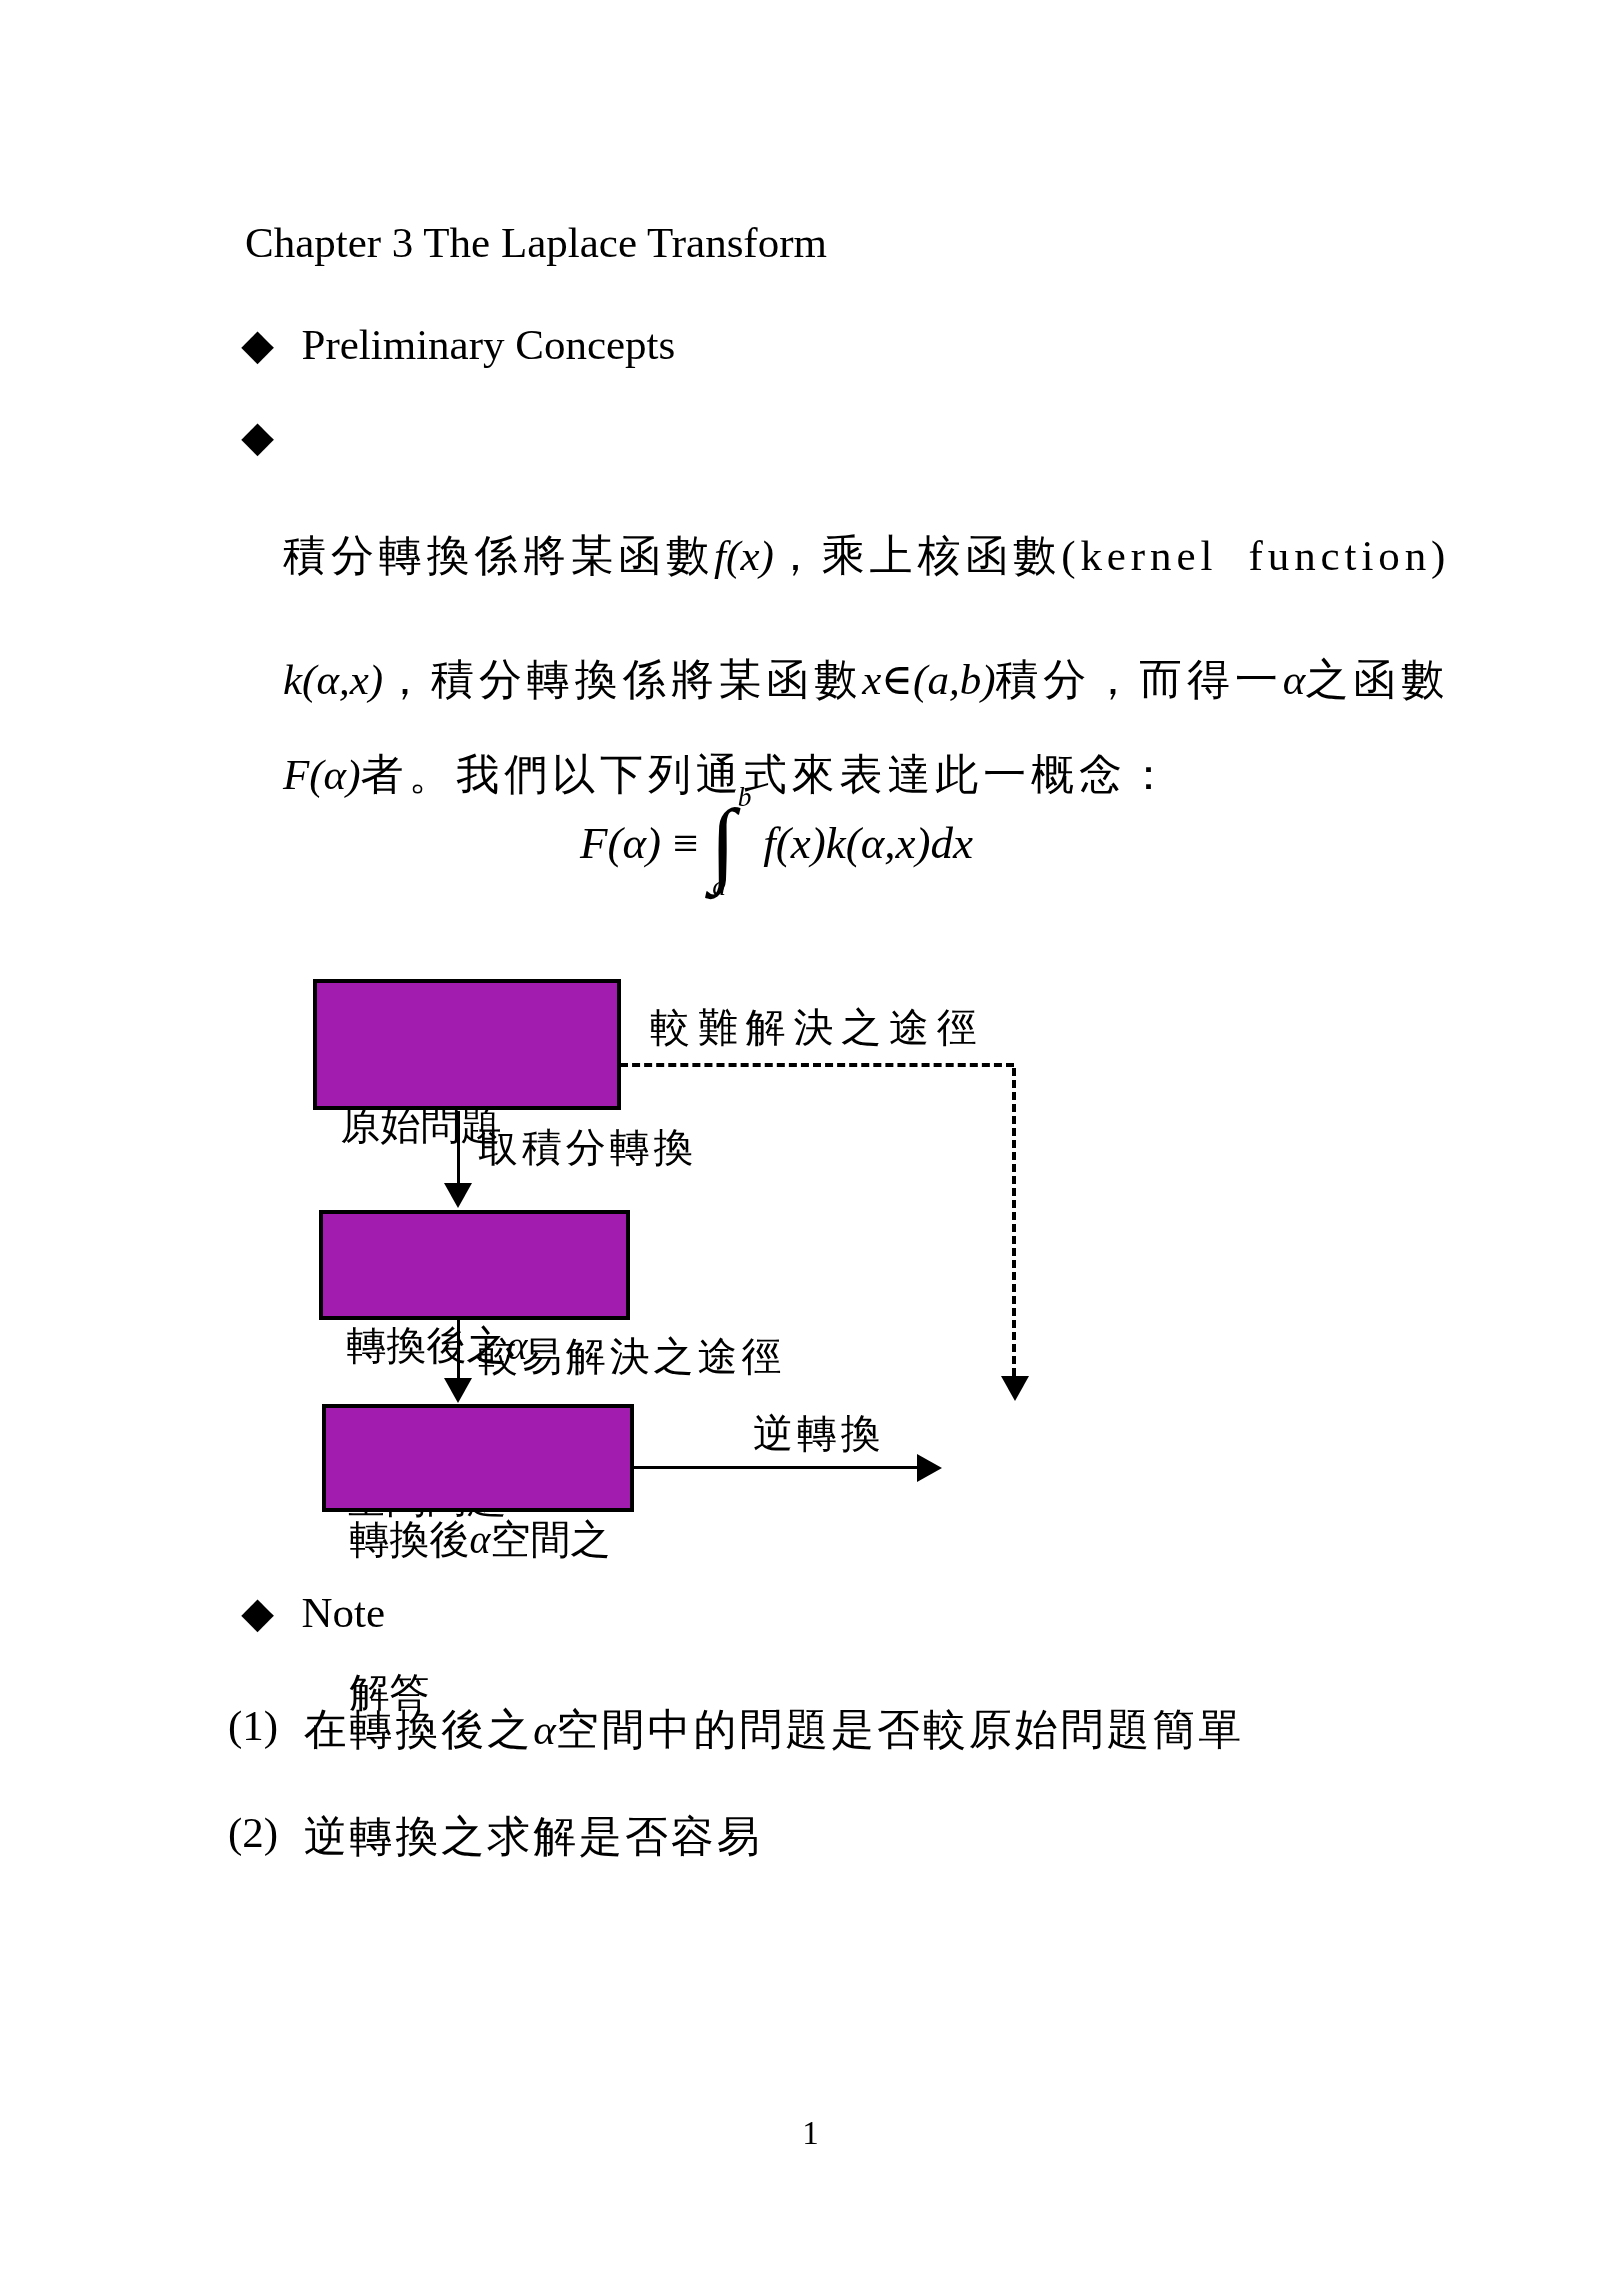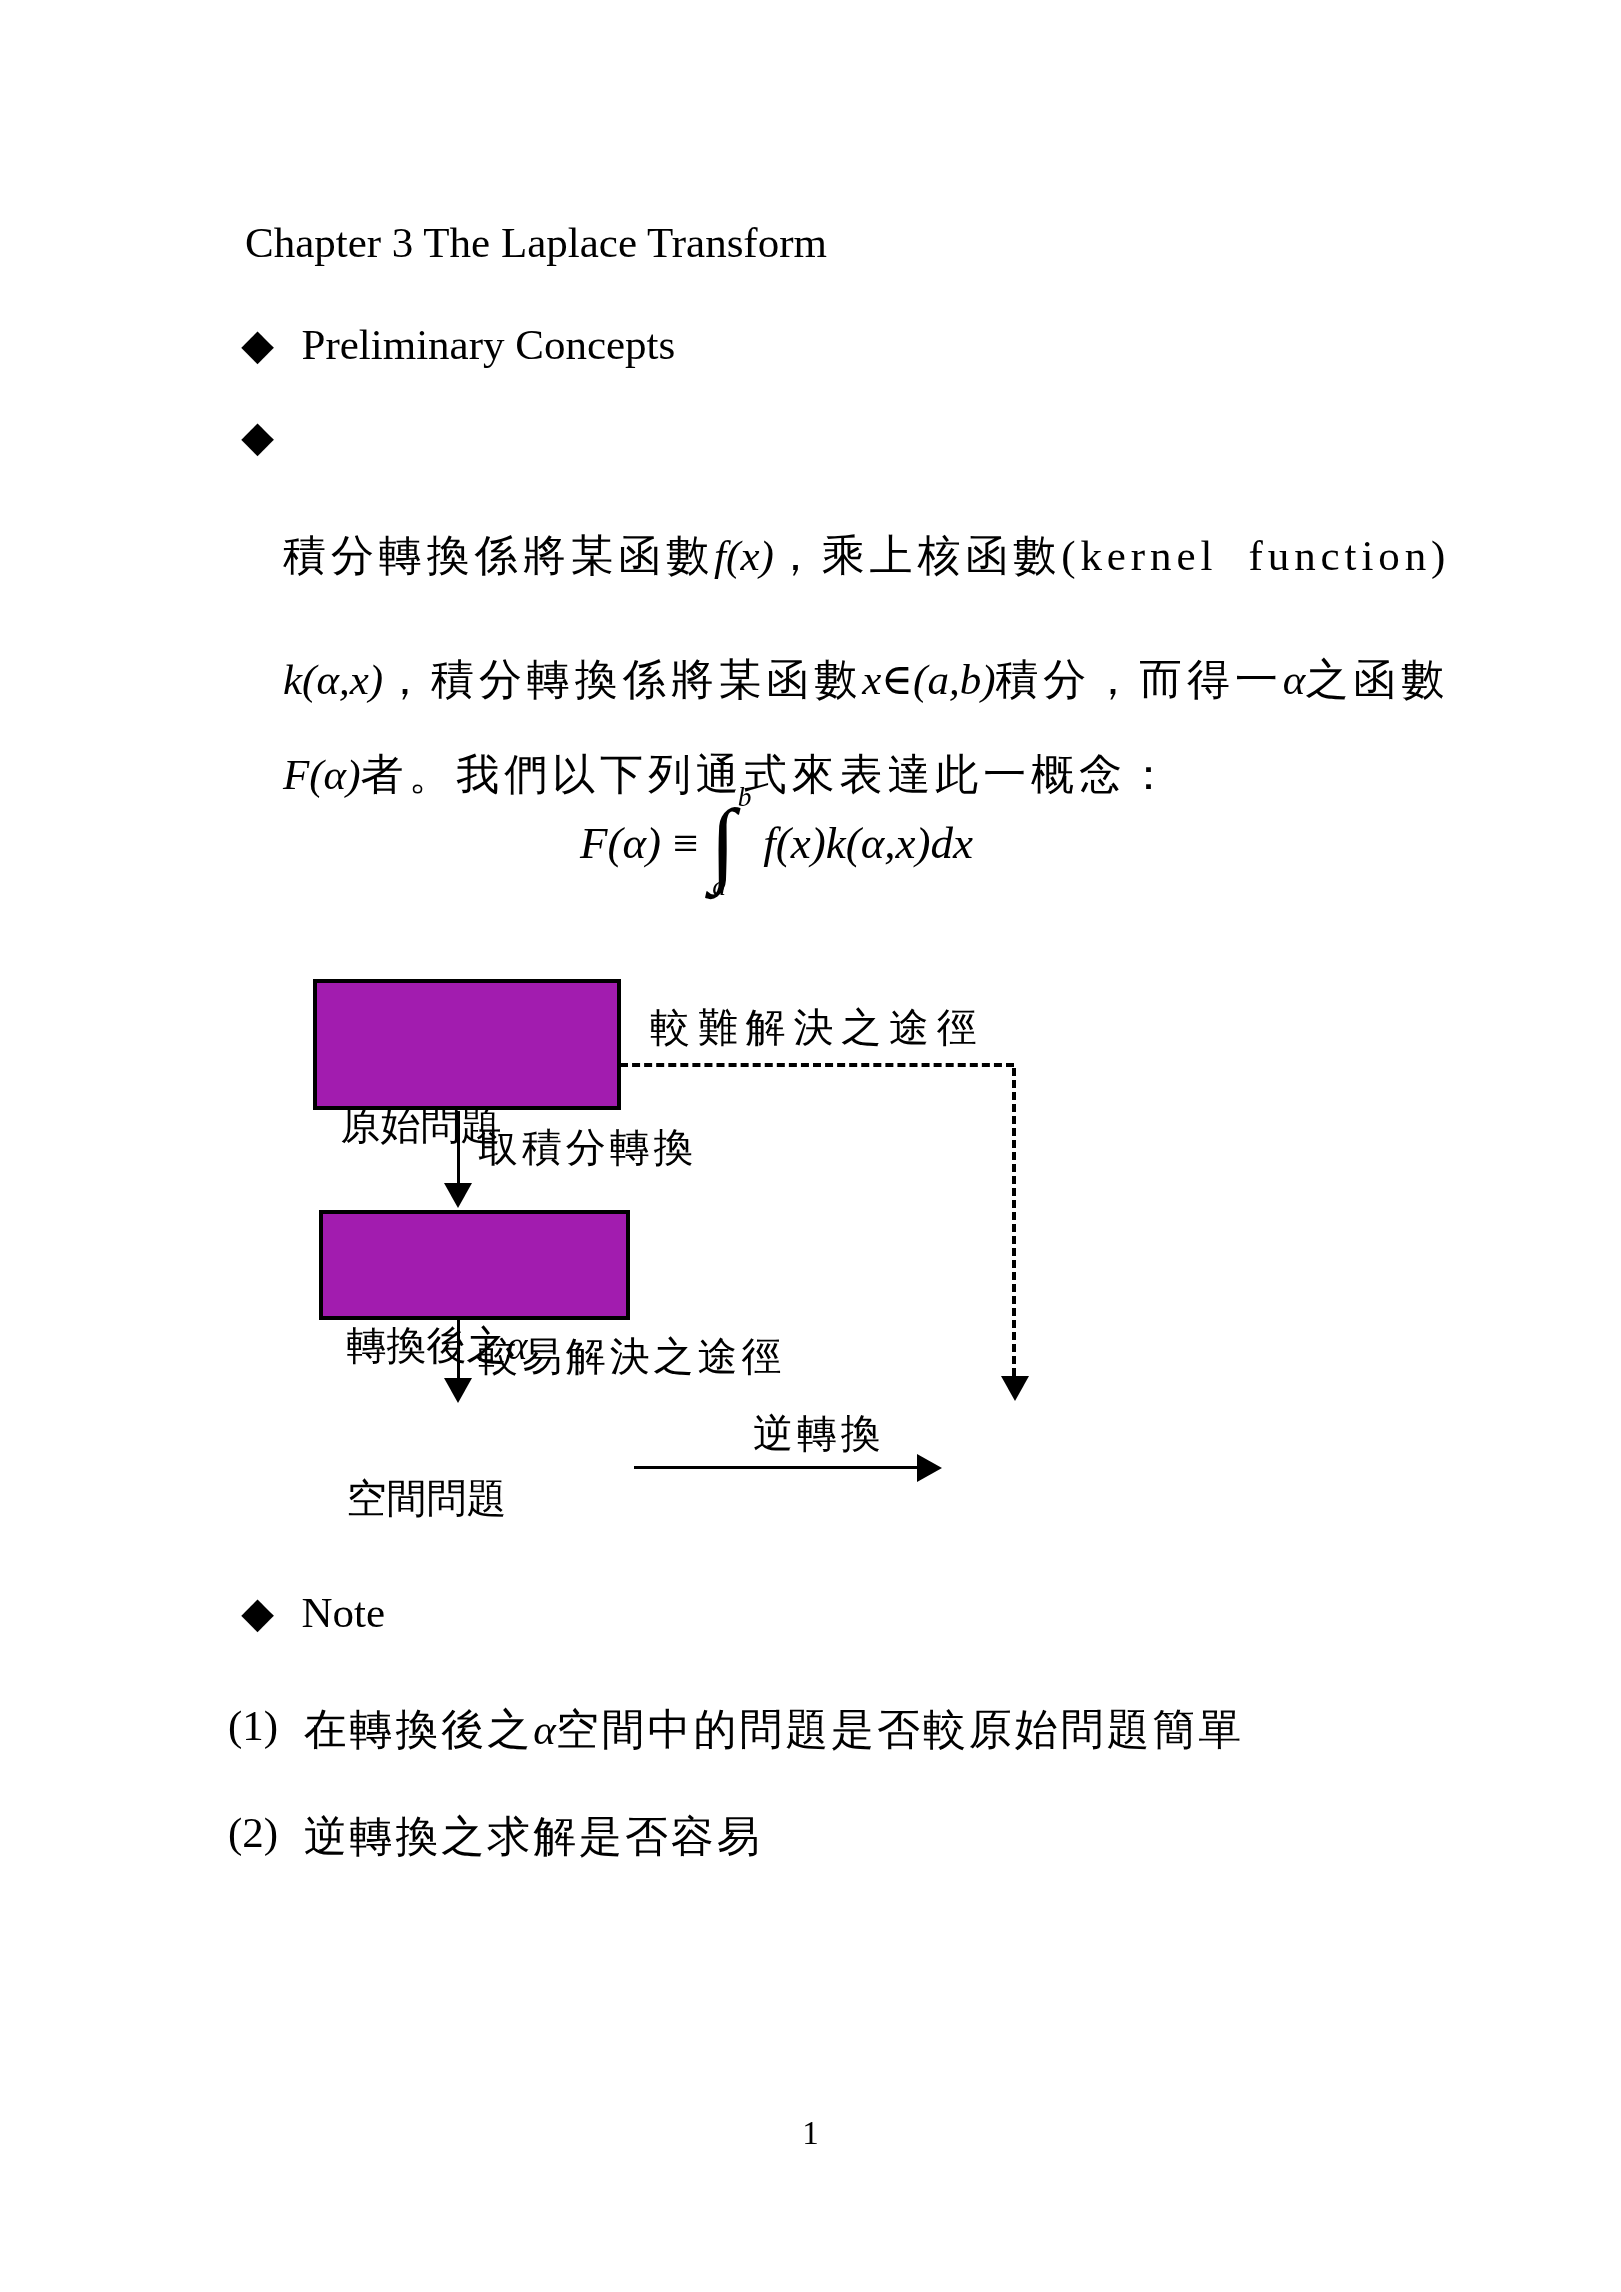--- a/index.html
+++ b/index.html
@@ -102,20 +102,26 @@
     <div class="fc-text" style="padding-top:3.9px;line-height:51px;">
       <div><span>轉換後之</span><span class="math">α</span></div>
       <div><span>空間問題</span></div>
     </div>
   </div>
 
   <div class="abs vline" style="left:457px;top:1319px;height:61px;"></div>
   <div class="abs arrow-down" style="left:444px;top:1378px;"></div>
   <div class="abs fc-label" style="left:478px;top:1329px;">較易解決之途徑</div>
 
+  <div class="abs fc-box" style="left:322px;top:1404px;width:312px;height:108px;">
+    <div class="fc-text" style="padding-top:3.9px;line-height:51px;">
+      <div><span>轉換後</span><span class="math">α</span><span>空間之</span></div>
+      <div><span>解答</span></div>
+    </div>
+  </div>
 
   <div class="abs hline" style="left:634px;top:1466px;width:285px;"></div>
   <div class="abs arrow-right" style="left:917px;top:1454px;"></div>
   <div class="abs fc-label" style="left:753px;top:1406px;">逆轉換</div>
 
 
   <div class="abs bullet-row" style="left:241px;top:1588px;">
     <span class="diamond">◆</span>
     <span>Note</span>
   </div>

